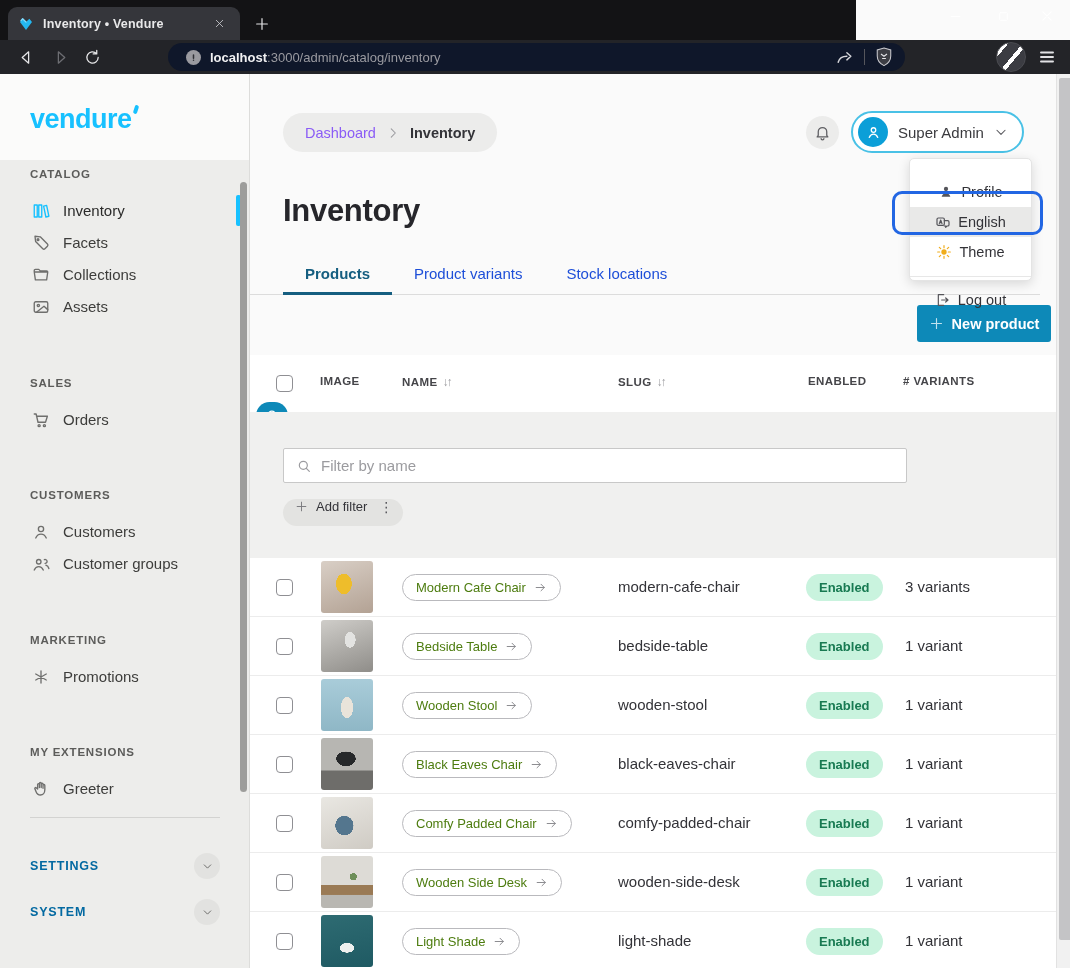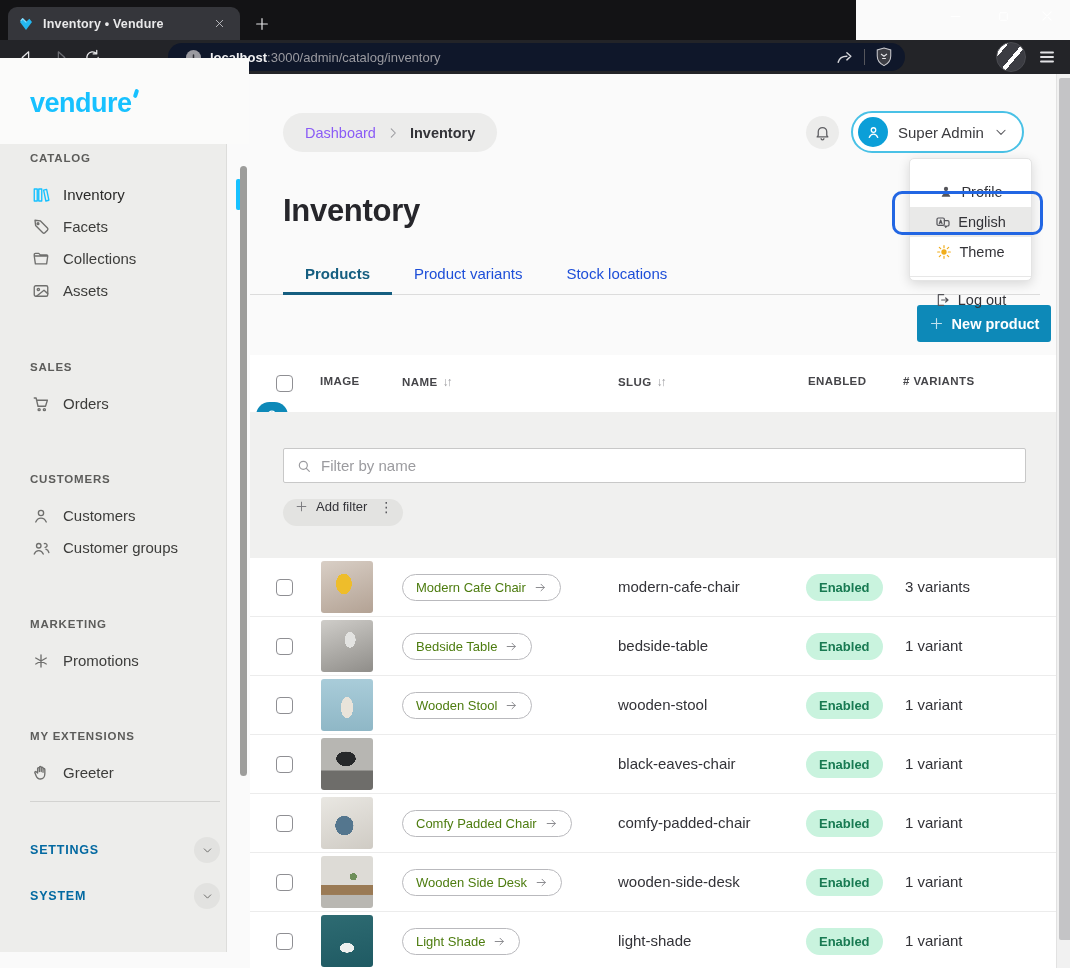--- a/index.html
+++ b/index.html
@@ -32,21 +32,21 @@
   .brave-shield { width:18px; height:20px; color:#c9c9ce; }
   .avatar-browser { position:absolute; left:996px; top:42px; width:30px; height:30px; border-radius:50%;
     background:repeating-linear-gradient(130deg,#3b3c42 0 5px,#ffffff 5px 9px,#3b3c42 9px 15px); border:1px solid #4a4b50; }
   .hamburger { position:absolute; left:1036px; top:46px; width:22px; height:22px; color:#e2e2e5; display:flex; align-items:center; justify-content:center; }
 
   
   .win-scroll { position:absolute; left:1056px; top:74px; width:14px; height:894px; background:#f1f1f1; border-left:1px solid #e2e2e2; }
   .win-scroll .thumb { position:absolute; left:2px; right:2px; top:4px; height:862px; background:#c4c4c6; border-radius:2px; }
 
   
-  .sidebar { position:absolute; left:0; top:58px; width:227px; height:894px; background:#ededeb; border-right:1px solid #dddddb;text-align:center; }
+  .sidebar { position:absolute; left:0; top:74px; width:250px; height:894px; background:#ededeb; border-right:1px solid #dddddb;text-align:center; }
   .sidebar-logoarea { position:absolute; left:0; top:0; width:249px; height:86px; background:#fbfbfa; }
   .logo { position:absolute; left:30px; top:30px; font-size:27px; font-weight:700; letter-spacing:-.5px; color:#17c1ff; }
   .logo .tm { display:inline-block; width:4px; height:9px; background:#17c1ff; transform:rotate(18deg); border-radius:2px; margin:0 0 14px 2px; }
   .side-label { position:absolute; left:30px; font-size:11.5px; font-weight:700; letter-spacing:.8px; color:#5c5c5a; }
   .side-item { position:absolute; left:0; width:250px; height:31px; display:flex; align-items:center; padding-left:32px; color:#3d3d3b; font-size:15px; }
   .side-item .sic { width:18px; height:18px; color:#6f6f6d; margin-right:13px; flex:none; }
   .side-item.active .sic { color:#17c1ff; }
   .side-item.active { color:#2b2b2a; font-weight:500; }
   .active-bar { position:absolute; left:236px; width:5px; height:31px; background:#17c1ff; border-radius:2px; }
   .side-divider { position:absolute; left:30px; width:190px; height:1px; background:#d3d3d1; }
@@ -78,21 +78,21 @@
   
   .thead { position:absolute; left:250px; top:355px; width:806px; height:57px; background:#ffffff; }
   .thead .hcell { position:absolute; top:20px; font-size:11.5px; font-weight:700; letter-spacing:.4px; color:#454549; display:flex; align-items:center; gap:5px; }
   .sort-glyph { font-size:12px; color:#9a9a9e; font-weight:400; letter-spacing:-2px; }
 
   .checkbox { width:17px; height:17px; border:1.6px solid #8f8f93; border-radius:4px; background:#fff; }
 
   .search-pill { position:absolute; left:256px; top:402px; width:32px; height:27px; border-radius:14px; background:#0d89b8; color:#ffffff; display:flex; align-items:center; justify-content:center; }
 
   .filter-band { position:absolute; left:250px; top:412px; width:806px; height:146px; background:#f0f0ef; }
-  .filter-input { position:absolute; left:33px; top:36px; width:743px; height:35px; background:#ffffff; border:1px solid #c8c8c8; border-radius:2px; display:flex; align-items:center; padding:0 12px; gap:9px; }
+  .filter-input { position:absolute; left:33px; top:36px; width:624px; height:35px; background:#ffffff; border:1px solid #c8c8c8; border-radius:2px; display:flex; align-items:center; padding:0 12px; gap:9px; }
   .filter-input .fic { width:16px; height:16px; color:#9b9b9f; flex:none; }
   .filter-input input { border:none; outline:none; flex:1; font-size:15px; font-family:"Liberation Sans",sans-serif; color:#333; background:transparent; }
   .filter-input input::placeholder { color:#9b9b9f; }
   .add-filter { position:absolute; left:33px; top:87px; height:27px; border-radius:14px; background:#e3e3e1; display:flex; align-items:center; padding:0 10px 12px 12px; gap:8px; }
   .add-filter .aic { width:13px; height:13px; color:#7a7a7e; }
   .add-filter .aflabel { font-size:13px; color:#333338; }
   .add-filter .kebab { font-size:14px; color:#55555a; padding-left:4px; }
 
   .rows { position:absolute; left:250px; top:558px; width:806px; }
   .trow { position:relative; width:806px; height:59px; background:#ffffff; border-bottom:1px solid #ececec; }
@@ -432,20 +432,26 @@
           </svg>
         </span>
       <span class="slug">wooden-stool</span>
       <span class="badge">Enabled</span>
       <span class="variants">1 variant</span>
     </div>
 
     <div class="trow">
       <span class="checkbox"></span>
       <span class="thumb t3"></span>
+      <span class="name-pill">
+          <span class="nlabel">Black Eaves Chair</span>
+          <svg class="ic arr" viewBox="0 0 24 24">
+            <path d="M4 12h15M13 6l6 6-6 6"></path>
+          </svg>
+        </span>
       <span class="slug">black-eaves-chair</span>
       <span class="badge">Enabled</span>
       <span class="variants">1 variant</span>
     </div>
 
     <div class="trow">
       <span class="checkbox"></span>
       <span class="thumb t4"></span>
       <span class="name-pill">
           <span class="nlabel">Comfy Padded Chair</span>

